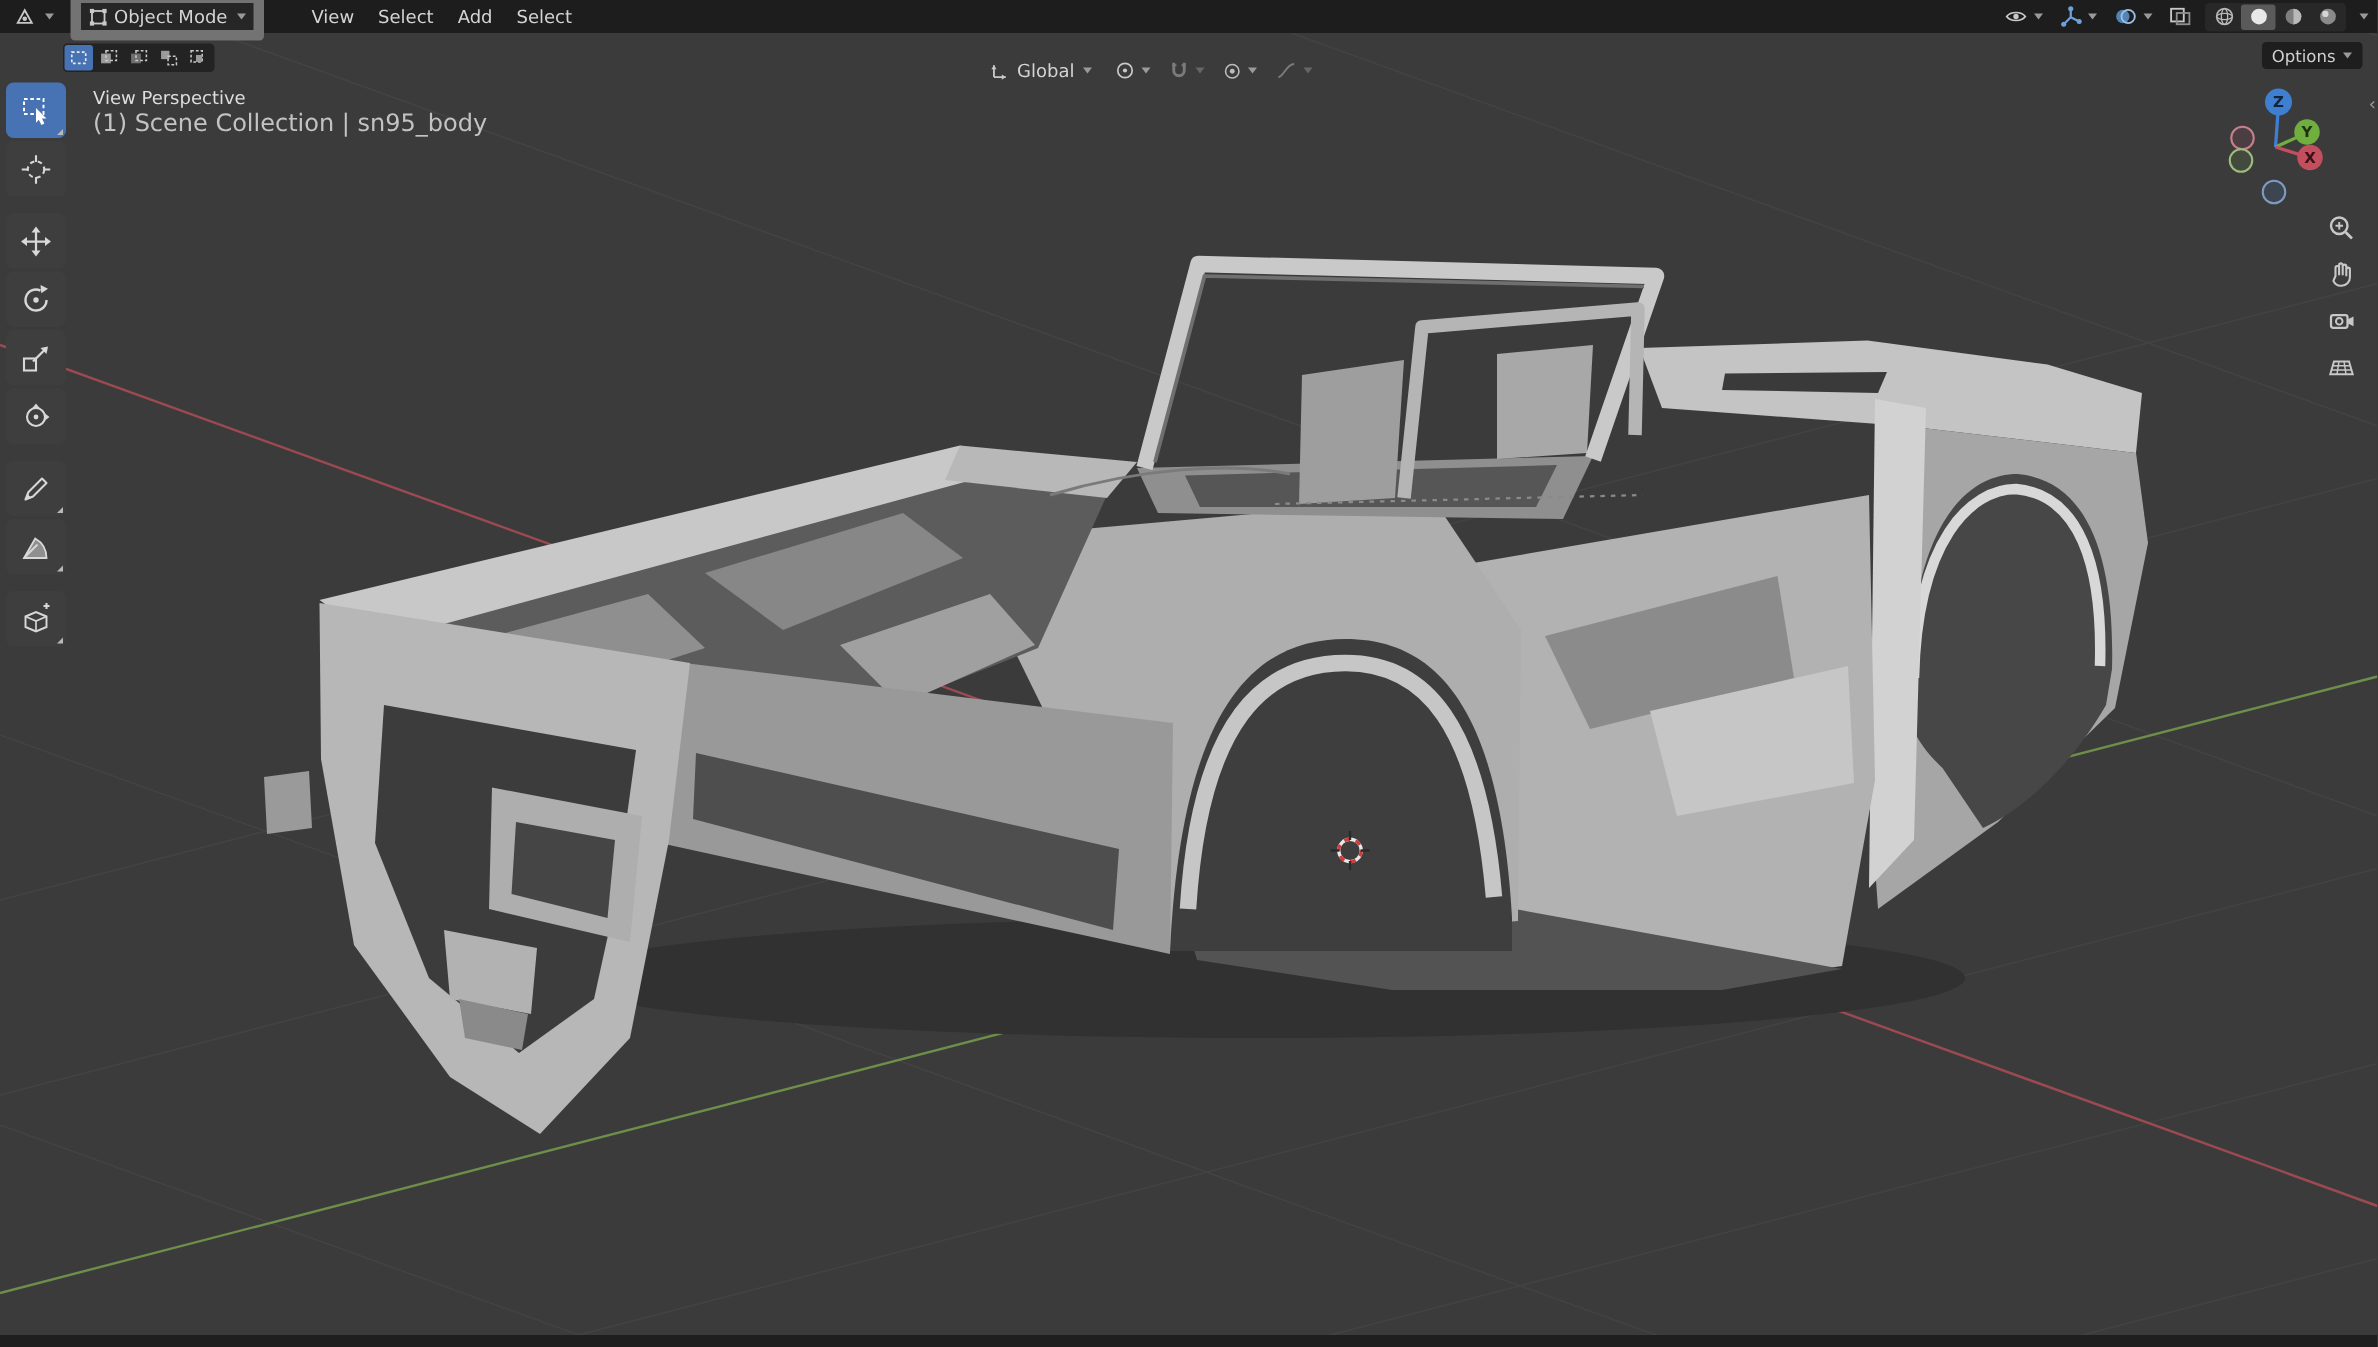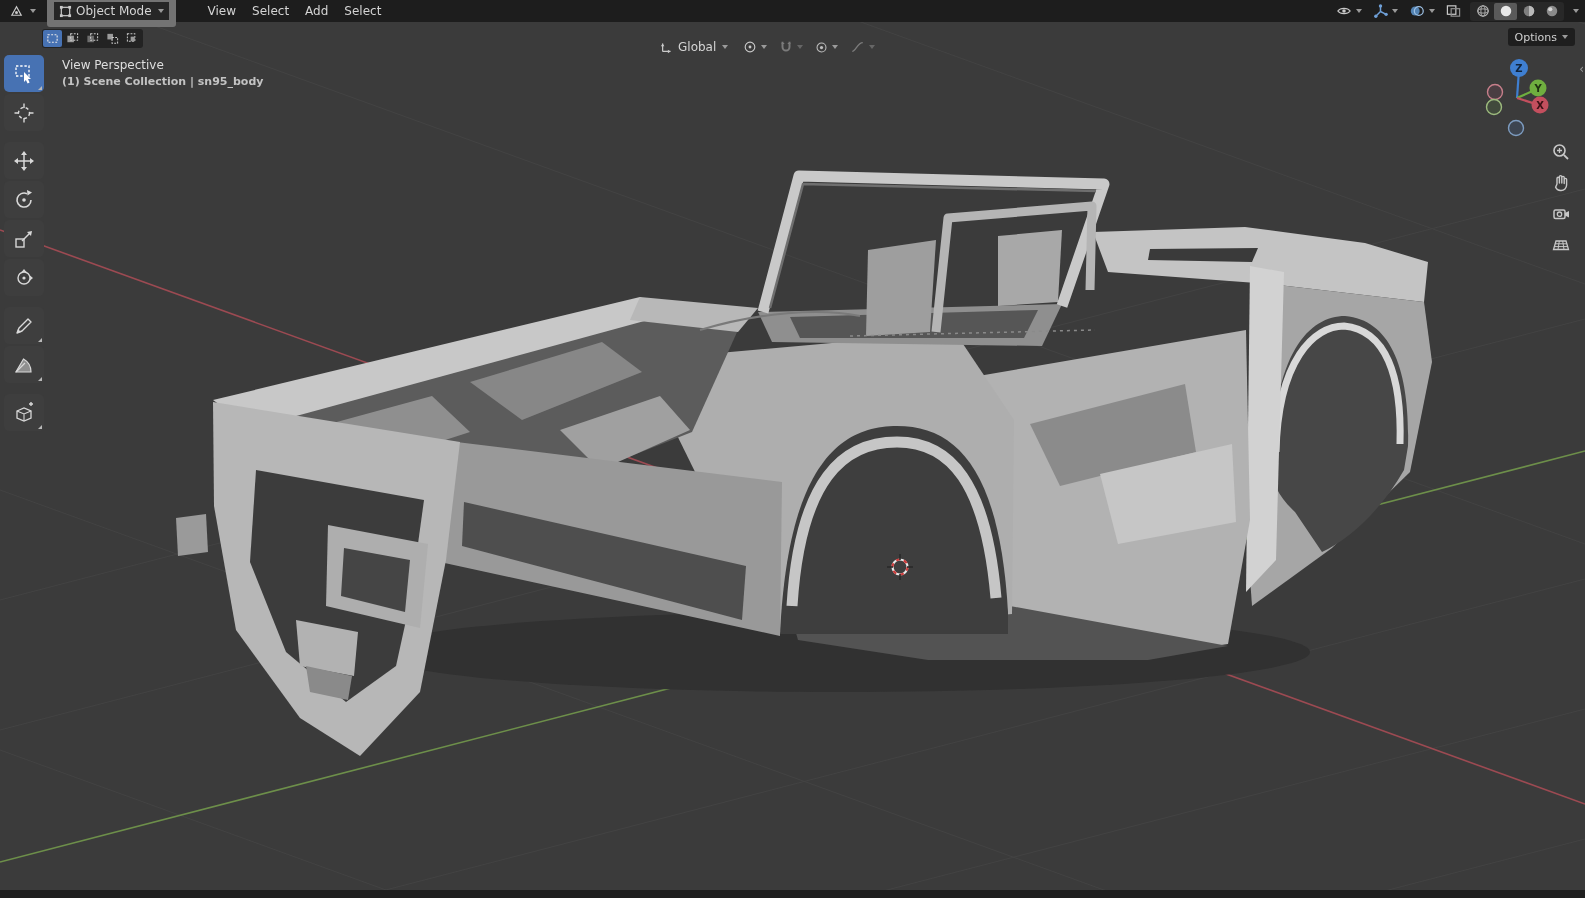--- a/index.html
+++ b/index.html
@@ -44,21 +44,21 @@
   .tool .tri{position:absolute;right:2px;bottom:2px;width:0;height:0;
     border-left:4px solid transparent;border-bottom:4px solid #b9b9b9;}
   
   .nav-gizmo{position:absolute;right:18px;top:52px;width:100px;height:100px;z-index:25;}
   .side-icons{position:absolute;right:12px;top:140px;display:flex;flex-direction:column;gap:7px;z-index:25;}
   .side-icon{width:24px;height:24px;display:flex;align-items:center;justify-content:center;border-radius:12px;}
   .collapse-arrow{position:absolute;right:1px;top:62px;color:#9a9a9a;font-size:12px;z-index:25;}
   
   .vp-text{position:absolute;left:62px;top:57px;z-index:20;}
   .vp-line1{color:#dedede;font-size:12px;line-height:16px;}
-  .vp-line2{color:#c3c3c3;font-size:11px;line-height:18px;font-weight:bold;}
+  .vp-line2{color:#c3c3c3;font-size:16px;line-height:18px;}
   
   .viewport-svg{position:absolute;left:0;top:22px;width:1585px;height:868px;z-index:1;}
   
   .statusbar{position:absolute;left:0;right:0;bottom:0;height:8px;background:#1f1f1f;z-index:30;}
   svg{display:block;}
 </style>
 </head>
 <body>
 
 <div class="topbar">

